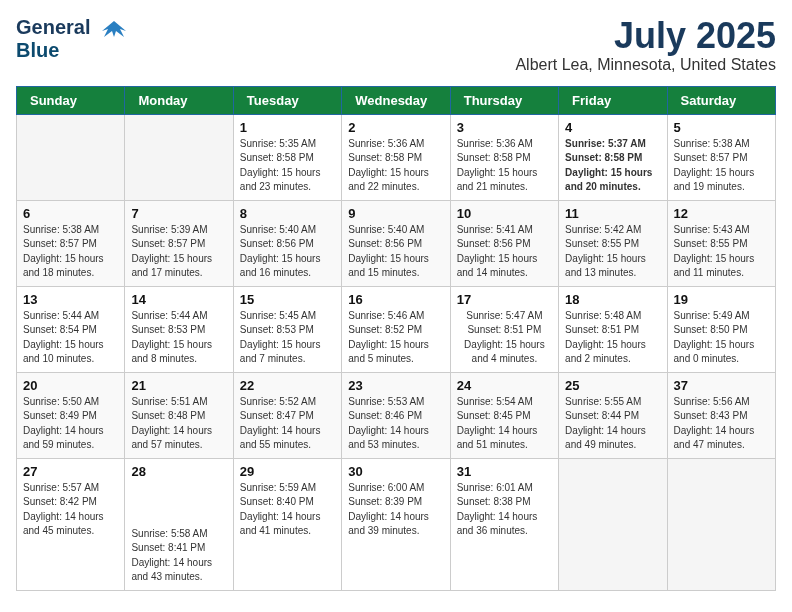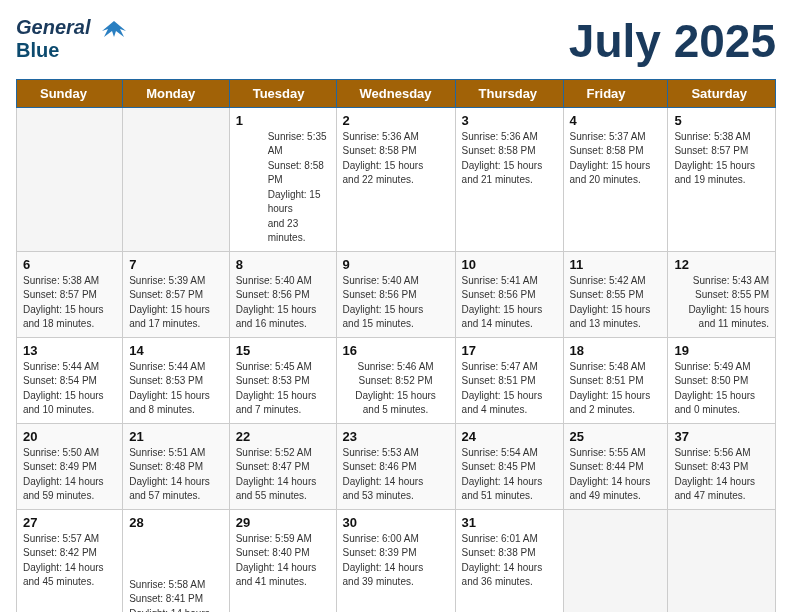--- a/index.html
+++ b/index.html
@@ -18,40 +18,40 @@
     }
     .logo {
       display: flex;
       flex-direction: column;
       align-items: flex-start;
     }
     .title-section {
       text-align: right;
     }
     .main-title {
-      font-size: 46px;
+      font-size: 36px;
       font-weight: bold;
       color: #1a3a5c;
       line-height: 1.1;
     }
     .subtitle {
       font-size: 16px;
       color: #333;
     }
     .calendar {
       width: 100%;
       border-collapse: collapse;
       border: 1px solid #ccc;
     }
     .calendar th {
-      background: #a16207;
+      background: #15803d;
       color: #fff;
       font-size: 13px;
       font-weight: bold;
-      padding: 6px 23px;
+      padding: 6px 13px;
       text-align: left;
       border: 1px solid #2066a0;
     }
     .calendar td {
       width: calc(100% / 7);
       vertical-align: top;
       padding: 5px 6px;
       border: 1px solid #ccc;
       font-size: 10.5px;
       color: #222;
@@ -73,21 +73,20 @@
       color: #333;
       line-height: 1.45;
     }
     .empty-cell {
       background: #f5f5f5 !important;
     }
     .logo-wrapper {
       display: flex;
       align-items: flex-end;
       gap: 4px;
-      font-style: italic;
     }
     .logo-text-general {
       font-size: 20px;
       font-weight: bold;
       color: #1a3a5c;
     }
     .logo-text-blue {
       font-size: 20px;
       font-weight: bold;
       color: #0c4a6e;
@@ -107,20 +106,21 @@
         <svg class="logo-bird" width="32" height="22" viewBox="0 0 32 22">
           <polygon points="16,4 28,14 22,12 26,20 18,14 16,20 14,14 6,20 10,12 4,14 16,4" fill="#2a7fc1"></polygon>
         </svg>
       </div>
       <div>
         <span class="logo-text-blue">Blue</span>
       </div>
     </div>
     <div class="title-section">
       <div class="main-title">July 2025</div>
+      <div class="subtitle">Albert Lea, Minnesota, United States</div>
     </div>
   </div>
 
   <table class="calendar">
     <thead>
       <tr>
         <th>Sunday</th>
         <th>Monday</th>
         <th>Tuesday</th>
         <th>Wednesday</th>
@@ -128,42 +128,42 @@
         <th>Friday</th>
         <th>Saturday</th>
       </tr>
     </thead>
     <tbody id="calendar-body">
     <tr>
           <td class="empty-cell"></td>
           <td class="empty-cell"></td>
           <td>
             <span class="day-number">1</span>
-            <div class="day-info" style="white-space: pre-line; margin-left: 32px;">Sunrise: 5:35 AM
+            <div class="day-info" style="white-space: pre-line;">Sunrise: 5:35 AM
 Sunset: 8:58 PM
 Daylight: 15 hours
 and 23 minutes.</div>
           </td>
           <td>
             <span class="day-number">2</span>
             <div class="day-info" style="white-space: pre-line;">Sunrise: 5:36 AM
 Sunset: 8:58 PM
 Daylight: 15 hours
 and 22 minutes.</div>
           </td>
           <td>
             <span class="day-number">3</span>
             <div class="day-info" style="white-space: pre-line;">Sunrise: 5:36 AM
 Sunset: 8:58 PM
 Daylight: 15 hours
 and 21 minutes.</div>
           </td>
           <td>
             <span class="day-number">4</span>
-            <div class="day-info" style="white-space: pre-line;">Sunrise: 5:37 AM
+            <div class="day-info" style="white-space: pre-line; font-weight: bold;">Sunrise: 5:37 AM
 Sunset: 8:58 PM
 Daylight: 15 hours
 and 20 minutes.</div>
           </td>
           <td>
             <span class="day-number">5</span>
             <div class="day-info" style="white-space: pre-line;">Sunrise: 5:38 AM
 Sunset: 8:57 PM
 Daylight: 15 hours
 and 19 minutes.</div>
@@ -207,21 +207,21 @@
           </td>
           <td>
             <span class="day-number">11</span>
             <div class="day-info" style="white-space: pre-line;">Sunrise: 5:42 AM
 Sunset: 8:55 PM
 Daylight: 15 hours
 and 13 minutes.</div>
           </td>
           <td>
             <span class="day-number">12</span>
-            <div class="day-info" style="white-space: pre-line; text-align: right;">Sunrise: 5:43 AM
+            <div class="day-info" style="white-space: pre-line;">Sunrise: 5:43 AM
 Sunset: 8:55 PM
 Daylight: 15 hours
 and 11 minutes.</div>
           </td>
         </tr>
         <tr>
           <td>
             <span class="day-number">13</span>
             <div class="day-info" style="white-space: pre-line;">Sunrise: 5:44 AM
 Sunset: 8:54 PM
@@ -237,28 +237,28 @@
           </td>
           <td>
             <span class="day-number">15</span>
             <div class="day-info" style="white-space: pre-line;">Sunrise: 5:45 AM
 Sunset: 8:53 PM
 Daylight: 15 hours
 and 7 minutes.</div>
           </td>
           <td>
             <span class="day-number">16</span>
-            <div class="day-info" style="white-space: pre-line; text-align: center;">Sunrise: 5:46 AM
+            <div class="day-info" style="white-space: pre-line;">Sunrise: 5:46 AM
 Sunset: 8:52 PM
 Daylight: 15 hours
 and 5 minutes.</div>
           </td>
           <td>
             <span class="day-number">17</span>
-            <div class="day-info" style="white-space: pre-line;">Sunrise: 5:47 AM
+            <div class="day-info" style="white-space: pre-line; text-align: center;">Sunrise: 5:47 AM
 Sunset: 8:51 PM
 Daylight: 15 hours
 and 4 minutes.</div>
           </td>
           <td>
             <span class="day-number">18</span>
             <div class="day-info" style="white-space: pre-line;">Sunrise: 5:48 AM
 Sunset: 8:51 PM
 Daylight: 15 hours
 and 2 minutes.</div>

